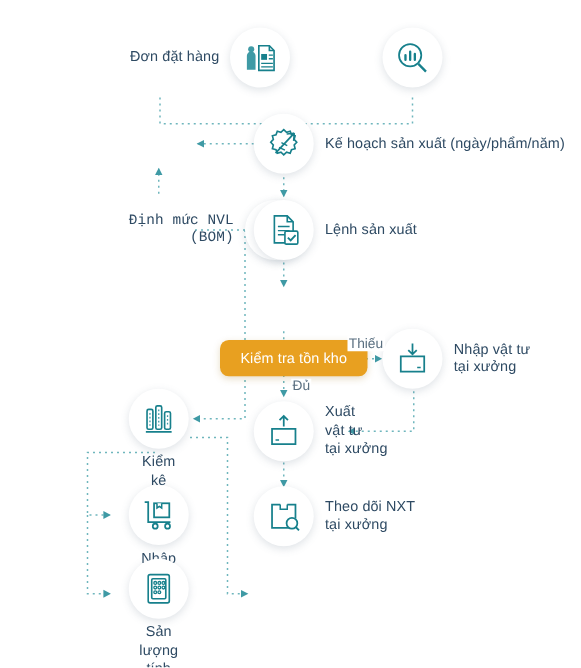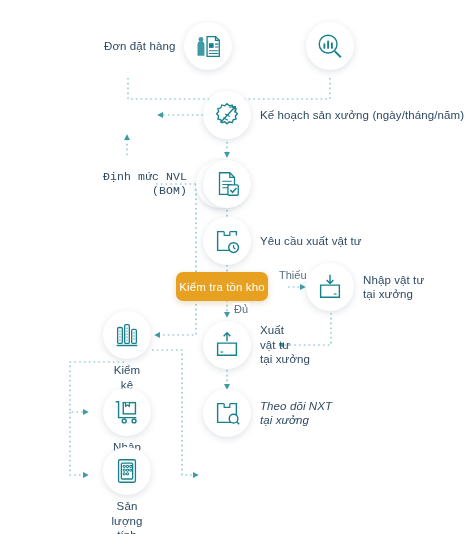--- a/index.html
+++ b/index.html
@@ -170,21 +170,21 @@
 
   <div class="node" style="left:203px; top:91px;">
     <div class="bubble">
       <svg width="30" height="30" viewBox="0 0 32 32" fill="none" stroke="#17808c" stroke-width="1.4">
         <path d="M16 4 l2.4 2.2 3.1-.9 1.1 3 3.1.9 -.8 3.1 2.2 2.4 -2.2 2.4 .8 3.1 -3.1 .9 -1.1 3 -3.1-.9 -2.4 2.2 -2.4-2.2 -3.1 .9 -1.1-3 -3.1-.9 .8-3.1 -2.2-2.4 2.2-2.4 -.8-3.1 3.1-.9 1.1-3 3.1 .9 z"></path>
         <path d="M9 24 L25 7" stroke-width="1.5"></path>
         <path d="M25 7 l-6.5 .6 M25 7 l-.6 6.5" stroke-width="1.3"></path>
         <path d="M12 19 l5 2.5 M14 15 l5 2.5" stroke-width="1.2"></path>
       </svg>
     </div>
-    <div class="nlabel lbl-right">Kế hoạch sản xưởng (ngày/tháng/năm)</div>
+    <div class="nlabel lbl-right">Kế hoạch sản xuất (ngày/phẩm/năm)</div>
   </div>
 
   <div class="node" style="left:103px; top:160px;font-family:Liberation Mono, monospace;">
     <div class="nlabel lbl-left">Định mức NVL
 (BOM)</div>
     <div class="bubble">
       <svg width="30" height="30" viewBox="0 0 32 32" fill="none" stroke="#17808c" stroke-width="1.4">
         <circle cx="16" cy="10.5" r="7"></circle>
         <path d="M16 6 v9 M18.3 8 a2.3 2 0 0 0 -4.6 .4 c0 2.4 4.6 .8 4.6 3.2 a2.3 2 0 0 1 -4.6 .4" stroke-width="1.2"></path>
         <rect x="7" y="19" width="18" height="8.5"></rect>
@@ -196,35 +196,25 @@
   <div class="node" style="left:203px; top:160px;">
     <div class="bubble">
       <svg width="30" height="30" viewBox="0 0 32 32" fill="none" stroke="#17808c" stroke-width="1.4">
         <path d="M8 4 h11 l5 5 v18 h-16 z" fill="#fff"></path>
         <path d="M19 4 v5 h5"></path>
         <path d="M11 13 h10 M11 16.5 h10 M11 20 h6" stroke-width="1.2"></path>
         <rect x="17" y="17" width="11" height="11" rx="1.2" fill="#fff"></rect>
         <path d="M19.5 22.5 l2.4 2.4 4.2-4.6" stroke-width="1.6"></path>
       </svg>
     </div>
-  </div>
-
-  <div class="node" style="left:203px; top:217px;">
-    <div class="bubble">
-      <svg width="30" height="30" viewBox="0 0 32 32" fill="none" stroke="#17808c" stroke-width="1.5">
-        <path d="M6 10 v16 h16 M6 10 v-4 h7 M26 10 v-4 h-7"></path>
-        <path d="M13 6 v4 h6 v-4" stroke-width="1.3"></path>
-        <circle cx="23" cy="23" r="5.2" fill="#fff"></circle>
-        <path d="M23 20.2 v3 l2 1.4" stroke-width="1.3"></path>
-      </svg>
-    </div>
-    <div class="nlabel lbl-right">Yêu cầu xuất vật tư</div>
-  </div>
-
-  <div class="decision" style="left:176px; top:272px; width:92px; height:29px;">
+    <div class="nlabel lbl-right">Lệnh sản xuất</div>
+  </div>
+
+
+  <div class="decision" style="left:176px; top:272px; width:118px; height:29px;">
     <span>Kiểm tra tồn kho</span>
   </div>
   <div class="edge-tag" style="left:278px; top:269px;">Thiếu</div>
   <div class="edge-tag" style="left:233px; top:303px;">Đủ</div>
 
   <div class="node" style="left:306px; top:263px;">
     <div class="bubble">
       <svg width="30" height="30" viewBox="0 0 32 32" fill="none" stroke="#17808c" stroke-width="1.5">
         <path d="M6 14 h20 v13 h-20 z"></path>
         <path d="M16 3 v9 M12.4 8.6 L16 12.2 L19.6 8.6" stroke-width="1.5"></path>
@@ -254,21 +244,21 @@
         <rect x="6" y="8" width="5" height="17" rx="1.4"></rect>
         <rect x="13.5" y="5" width="5" height="20" rx="1.4"></rect>
         <rect x="21" y="10" width="5" height="15" rx="1.4"></rect>
         <path d="M8.5 11 v11 M16 8 v14 M23.5 13 v9" stroke="#3f9aa5" stroke-width="1.1" stroke-dasharray="1.6 1.6"></path>
         <path d="M5 27.2 h22" stroke-width="1.6"></path>
       </svg>
     </div>
     <div class="nlabel lbl-below">Kiểm kê SX</div>
   </div>
 
-  <div class="node" style="left:203px; top:389px;font-style:italic;">
+  <div class="node" style="left:203px; top:389px;">
     <div class="bubble">
       <svg width="30" height="30" viewBox="0 0 32 32" fill="none" stroke="#17808c" stroke-width="1.5">
         <path d="M6 10 v16 h15 M6 10 v-4 h7 M26 10 v-4 h-7 M26 10 v8"></path>
         <path d="M13 6 v4 h6 v-4" stroke-width="1.3"></path>
         <circle cx="23" cy="22" r="4.6" fill="#fff"></circle>
         <path d="M26.4 25.4 L29 28" stroke-width="1.6"></path>
       </svg>
     </div>
     <div class="nlabel lbl-right">Theo dõi NXT
 tại xưởng</div>

